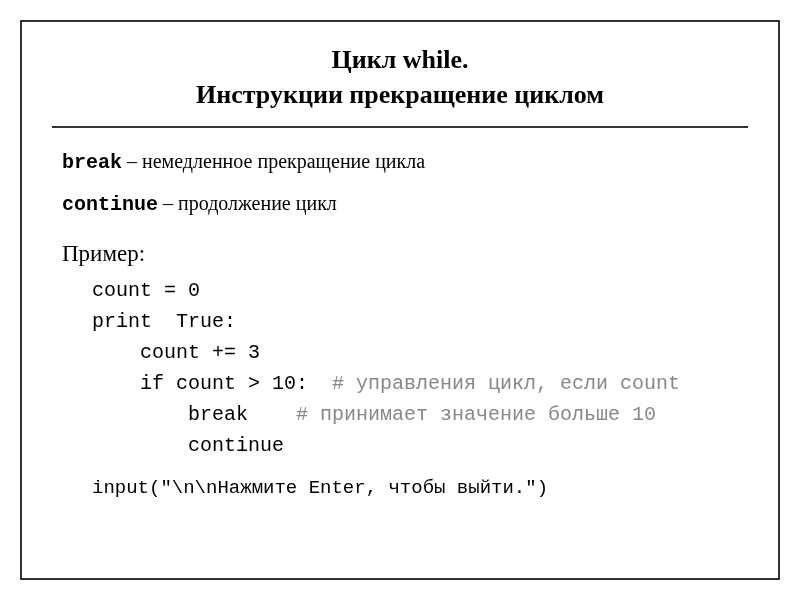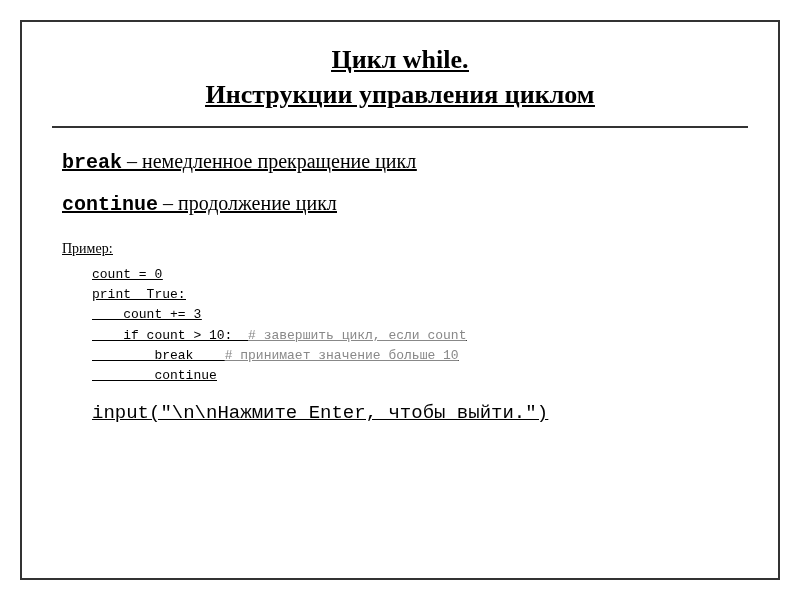--- a/index.html
+++ b/index.html
@@ -1,19 +1,18 @@
 <!DOCTYPE html>
 <html><head>
   <meta charset="utf-8">
   <style>
     * {
       margin: 0;
       padding: 0;
       box-sizing: border-box;
-      text-decoration: underline;
     }
 
     body {
       background: #ffffff;
       font-family: 'Times New Roman', Times, serif;
       width: 800px;
       height: 600px;
       display: flex;
       align-items: center;
       justify-content: center;
@@ -50,29 +49,29 @@
       font-size: 20px;
       line-height: 1.5;
     }
 
     .definition-block .keyword {
       font-weight: bold;
       font-family: 'Courier New', Courier, monospace;
     }
 
     .example-label {
-      font-size: 14px;
+      font-size: 23px;
       margin-top: 21px;
       margin-bottom: 8px;
       font-family: 'Times New Roman', Times, serif;
     }
 
     .code-block {
       font-family: 'Courier New', Courier, monospace;
-      font-size: 13px;
+      font-size: 20px;
       line-height: 1.55;
       margin-left: 30px;
       margin-bottom: 16px;
     }
 
     .code-line {
       white-space: pre;
       display: block;
     }
 
@@ -88,41 +87,41 @@
       margin-top: 8px;
     }
   </style>
 </head>
 <body>
 
 <div class="slide">
   <div class="title-box">
     <h1>
       <span>Цикл while.</span><br>
-      <span>Инструкции управления циклом</span>
+      <span>Инструкции прекращение циклом</span>
     </h1>
   </div>
 
   <div class="content">
 
     <div class="definition-block">
-      <span class="keyword">break</span><span> – немедленное прекращение цикл</span>
+      <span class="keyword">break</span><span> – немедленное прекращение цикла</span>
     </div>
 
     <div class="definition-block">
       <span class="keyword">continue</span><span> – продолжение цикл</span>
     </div>
 
     <div class="example-label">Пример:</div>
 
     <div class="code-block">
       <span class="code-line"><span>count = 0</span></span>
       <span class="code-line"><span>print  True:</span></span>
       <span class="code-line"><span>    count += 3</span></span>
-      <span class="code-line"><span>    if count &gt; 10:  </span><span class="comment"># завершить цикл, если count</span></span>
+      <span class="code-line"><span>    if count &gt; 10:  </span><span class="comment"># управления цикл, если count</span></span>
       <span class="code-line"><span>        break    </span><span class="comment"># принимает значение больше 10</span></span>
       <span class="code-line"><span>        continue</span></span>
     </div>
 
     <div class="input-line">input("\n\nНажмите Enter, чтобы выйти.")</div>
 
   </div>
 </div>
 
 </body></html>

